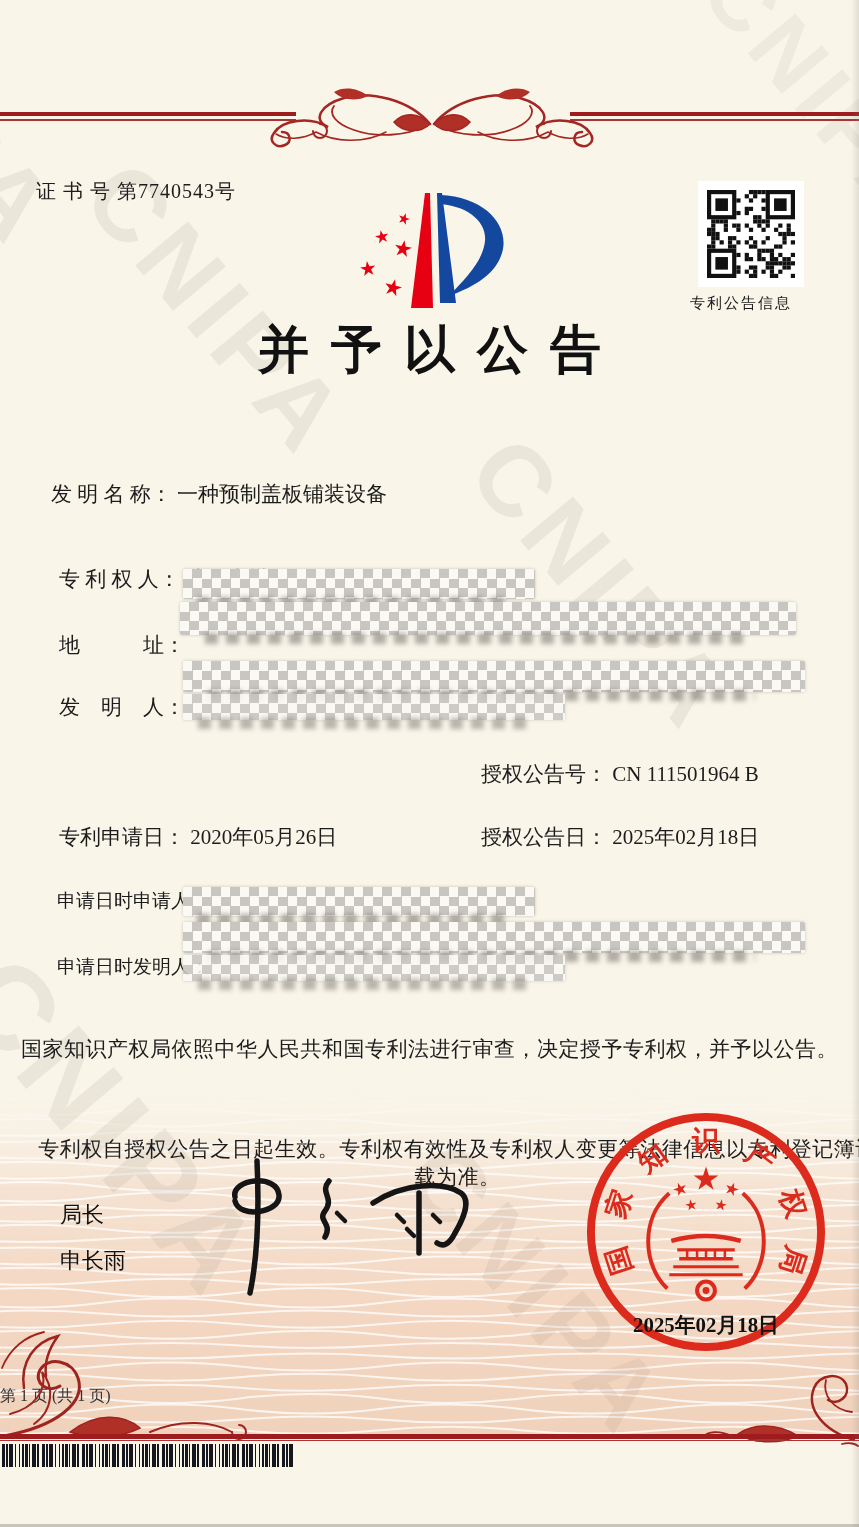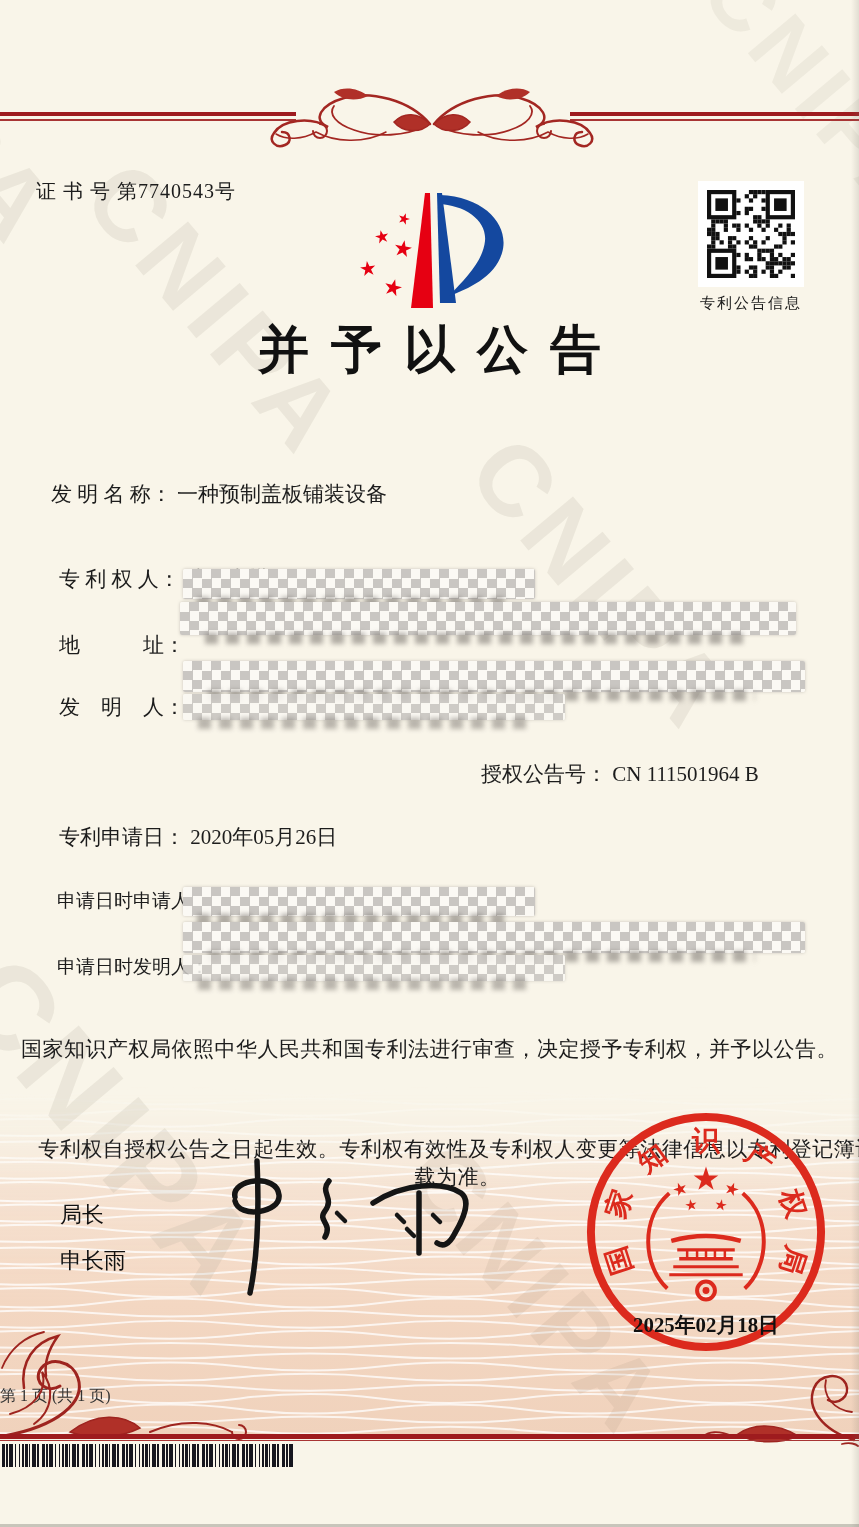--- a/index.html
+++ b/index.html
@@ -15,21 +15,21 @@
   
   .wave-zone{position:absolute;left:0;top:1085px;width:859px;height:352px;
      background:linear-gradient(180deg,rgba(243,215,196,0) 0%,rgba(243,215,196,.65) 30%,#f3d7c2 62%,#f0d2bc 100%);
      -webkit-mask-image:linear-gradient(180deg,transparent 0,#000 30%);
      mask-image:linear-gradient(180deg,transparent 0,#000 30%);}
   .wave-zone svg{position:absolute;left:0;top:0;}
   
   .cert-no{position:absolute;left:36px;top:178px;font-size:20px;letter-spacing:1px;}
   .qr-box{position:absolute;left:698px;top:181px;width:106px;height:106px;background:#fff;}
   .qr-box svg{position:absolute;left:9px;top:9px;}
-  .qr-label{position:absolute;left:690px;top:294px;width:122px;text-align:center;font-size:15px;letter-spacing:2px;}
+  .qr-label{position:absolute;left:690px;top:294px;width:122px;font-size:15px;letter-spacing:2px;}
   .title{position:absolute;left:0;top:316px;width:100%;text-align:center;
          font-size:51px;font-weight:bold;letter-spacing:22px;padding-left:22px;box-sizing:border-box;color:#111;}
   .row{position:absolute;font-size:21px;white-space:pre;}
   .row .small-lbl{font-size:19px;}
   .stmt{position:absolute;left:0;width:100%;text-align:center;font-size:21px;color:#1d1d1d;letter-spacing:.5px;}
   .director{position:absolute;left:60px;font-family:"Liberation Sans","DejaVu Sans",sans-serif;font-size:22px;color:#111;}
   .page-info{position:absolute;left:0;top:1386px;width:100%;font-size:16px;color:#333;}
   
   .redact{position:absolute;border-radius:2px;
      background:repeating-conic-gradient(#c9c6c2 0% 25%,#fbf9f4 0% 50%) 0 0/19px 19px;
@@ -283,20 +283,23 @@
   <div class="redact" style="left:183px;top:661px;width:622px;height:31px;"></div>
   <div class="redact light" style="left:183px;top:694px;width:382px;height:26px;"></div>
 
   <div class="row" style="left:460px;top:735px;">
     <span>授权公告号： </span><span>CN 111501964 B</span>
   </div>
 
   <div class="row" style="left:38px;top:798px;">
     <span>专利申请日： </span><span>2020年05月26日</span>
   </div>
+  <div class="row" style="left:460px;top:798px;">
+    <span>授权公告日： </span><span>2025年02月18日</span>
+  </div>
 
   <div class="row" style="left:36px;top:861px;">
     <span class="small-lbl">申请日时申请人： </span><span>珠海大横琴股份有限公司</span>
   </div>
   <div class="redact" style="left:183px;top:887px;width:352px;height:29px;"></div>
 
   <div class="row" style="left:36px;top:929px;">
     <span class="small-lbl">申请日时发明人： </span>
   </div>
   <div class="redact" style="left:183px;top:922px;width:622px;height:31px;"></div>

